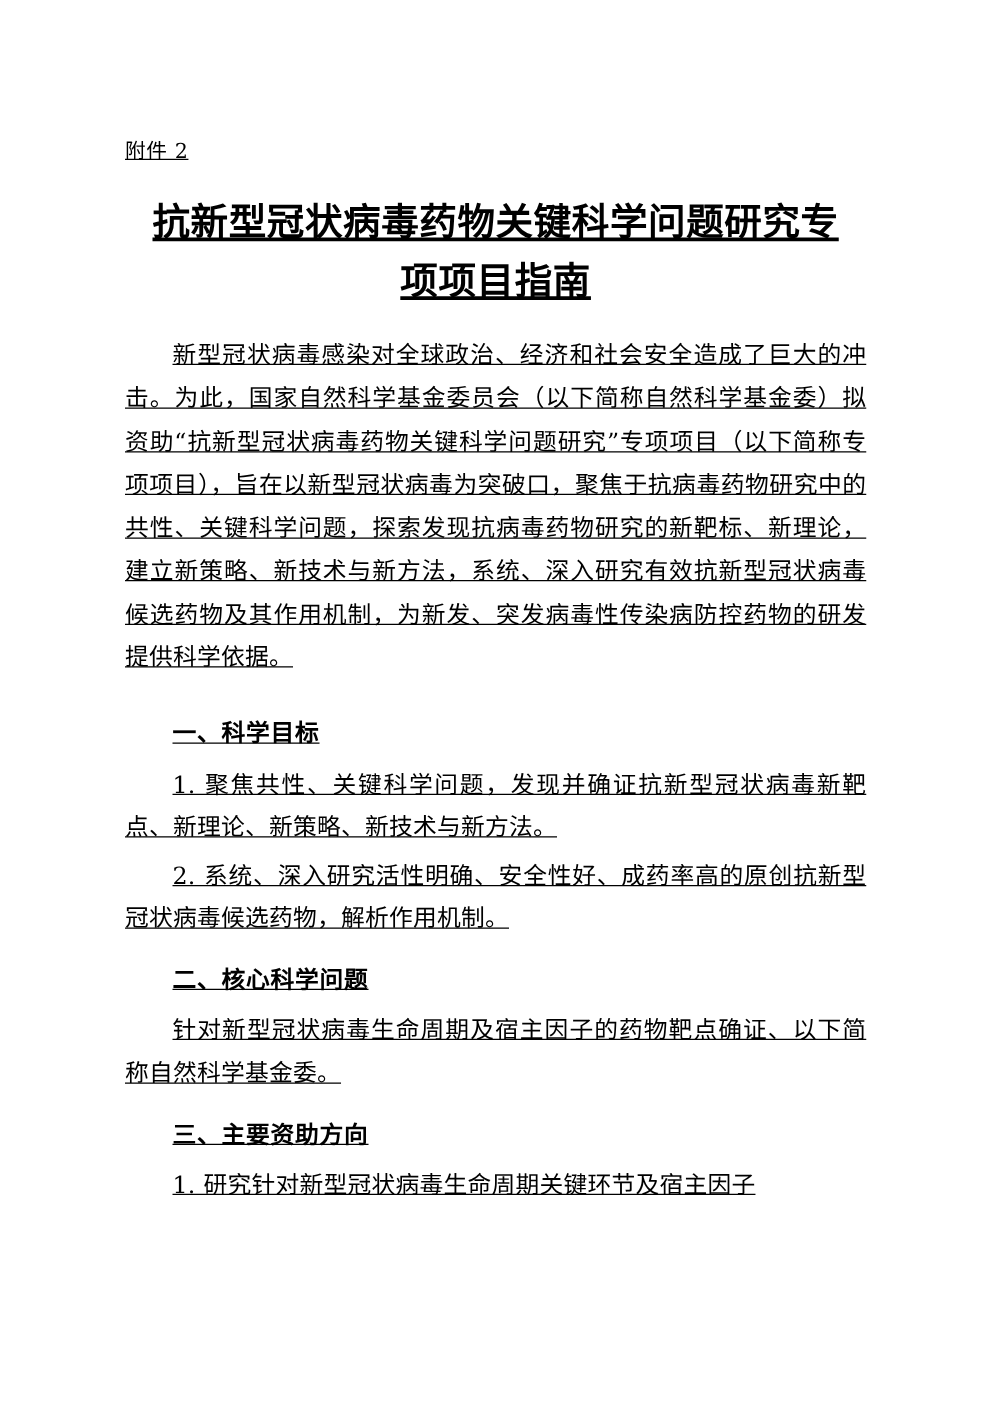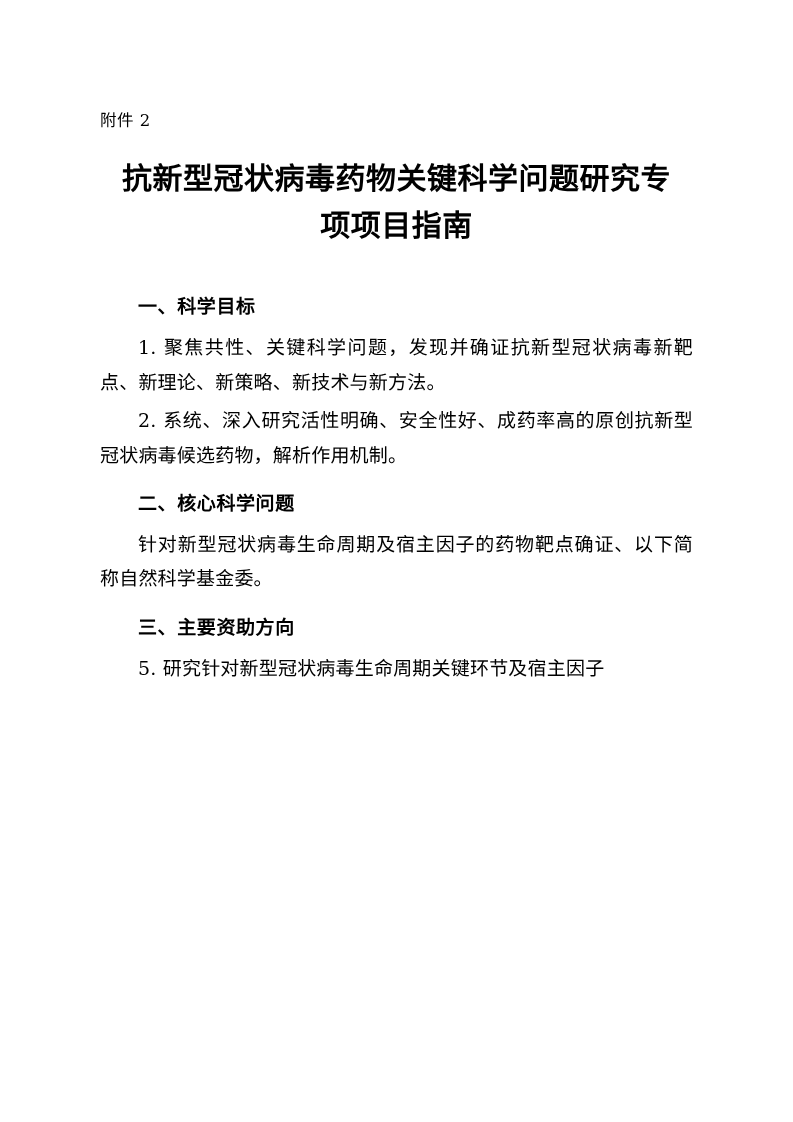--- a/index.html
+++ b/index.html
@@ -16,20 +16,21 @@
     overflow: hidden;
   }
   .page {
     position: absolute;
     left: 0;
     top: 0;
     width: 793px;
     height: 991px;
     box-sizing: border-box;
     padding: 108px 100px 60px 100px;
+    text-decoration: underline;
   }
   .attachment-label {
     font-size: 16.5px;
     line-height: 1.6;
     letter-spacing: 0.5px;
     margin: 0 0 22px 0;
     text-align: left;
   }
   .doc-title {
     font-size: 30px;
@@ -70,26 +71,27 @@
 </style>
 </head>
 <body>
 
 <div class="page">
 
   <div class="attachment-label">附件 2</div>
 
   <h1 class="doc-title">抗新型冠状病毒药物关键科学问题研究专项项目指南</h1>
 
+  <p class="body-para">新型冠状病毒感染对全球政治、经济和社会安全造成了巨大的冲击。为此，国家自然科学基金委员会（以下简称自然科学基金委）拟资助“抗新型冠状病毒药物关键科学问题研究”专项项目（以下简称专项项目），旨在以新型冠状病毒为突破口，聚焦于抗病毒药物研究中的共性、关键科学问题，探索发现抗病毒药物研究的新靶标、新理论，建立新策略、新技术与新方法，系统、深入研究有效抗新型冠状病毒候选药物及其作用机制，为新发、突发病毒性传染病防控药物的研发提供科学依据。</p>
 
   <div class="spacer-sm"></div>
 
   <h2 class="section-heading">一、科学目标</h2>
   <p class="list-para">1. 聚焦共性、关键科学问题，发现并确证抗新型冠状病毒新靶点、新理论、新策略、新技术与新方法。</p>
   <p class="list-para">2. 系统、深入研究活性明确、安全性好、成药率高的原创抗新型冠状病毒候选药物，解析作用机制。</p>
 
   <h2 class="section-heading">二、核心科学问题</h2>
   <p class="list-para">针对新型冠状病毒生命周期及宿主因子的药物靶点确证、以下简称自然科学基金委。</p>
 
   <h2 class="section-heading">三、主要资助方向</h2>
-  <p class="list-para">5. 研究针对新型冠状病毒生命周期关键环节及宿主因子</p>
+  <p class="list-para">1. 研究针对新型冠状病毒生命周期关键环节及宿主因子</p>
 
 </div>
 
 </body></html>

